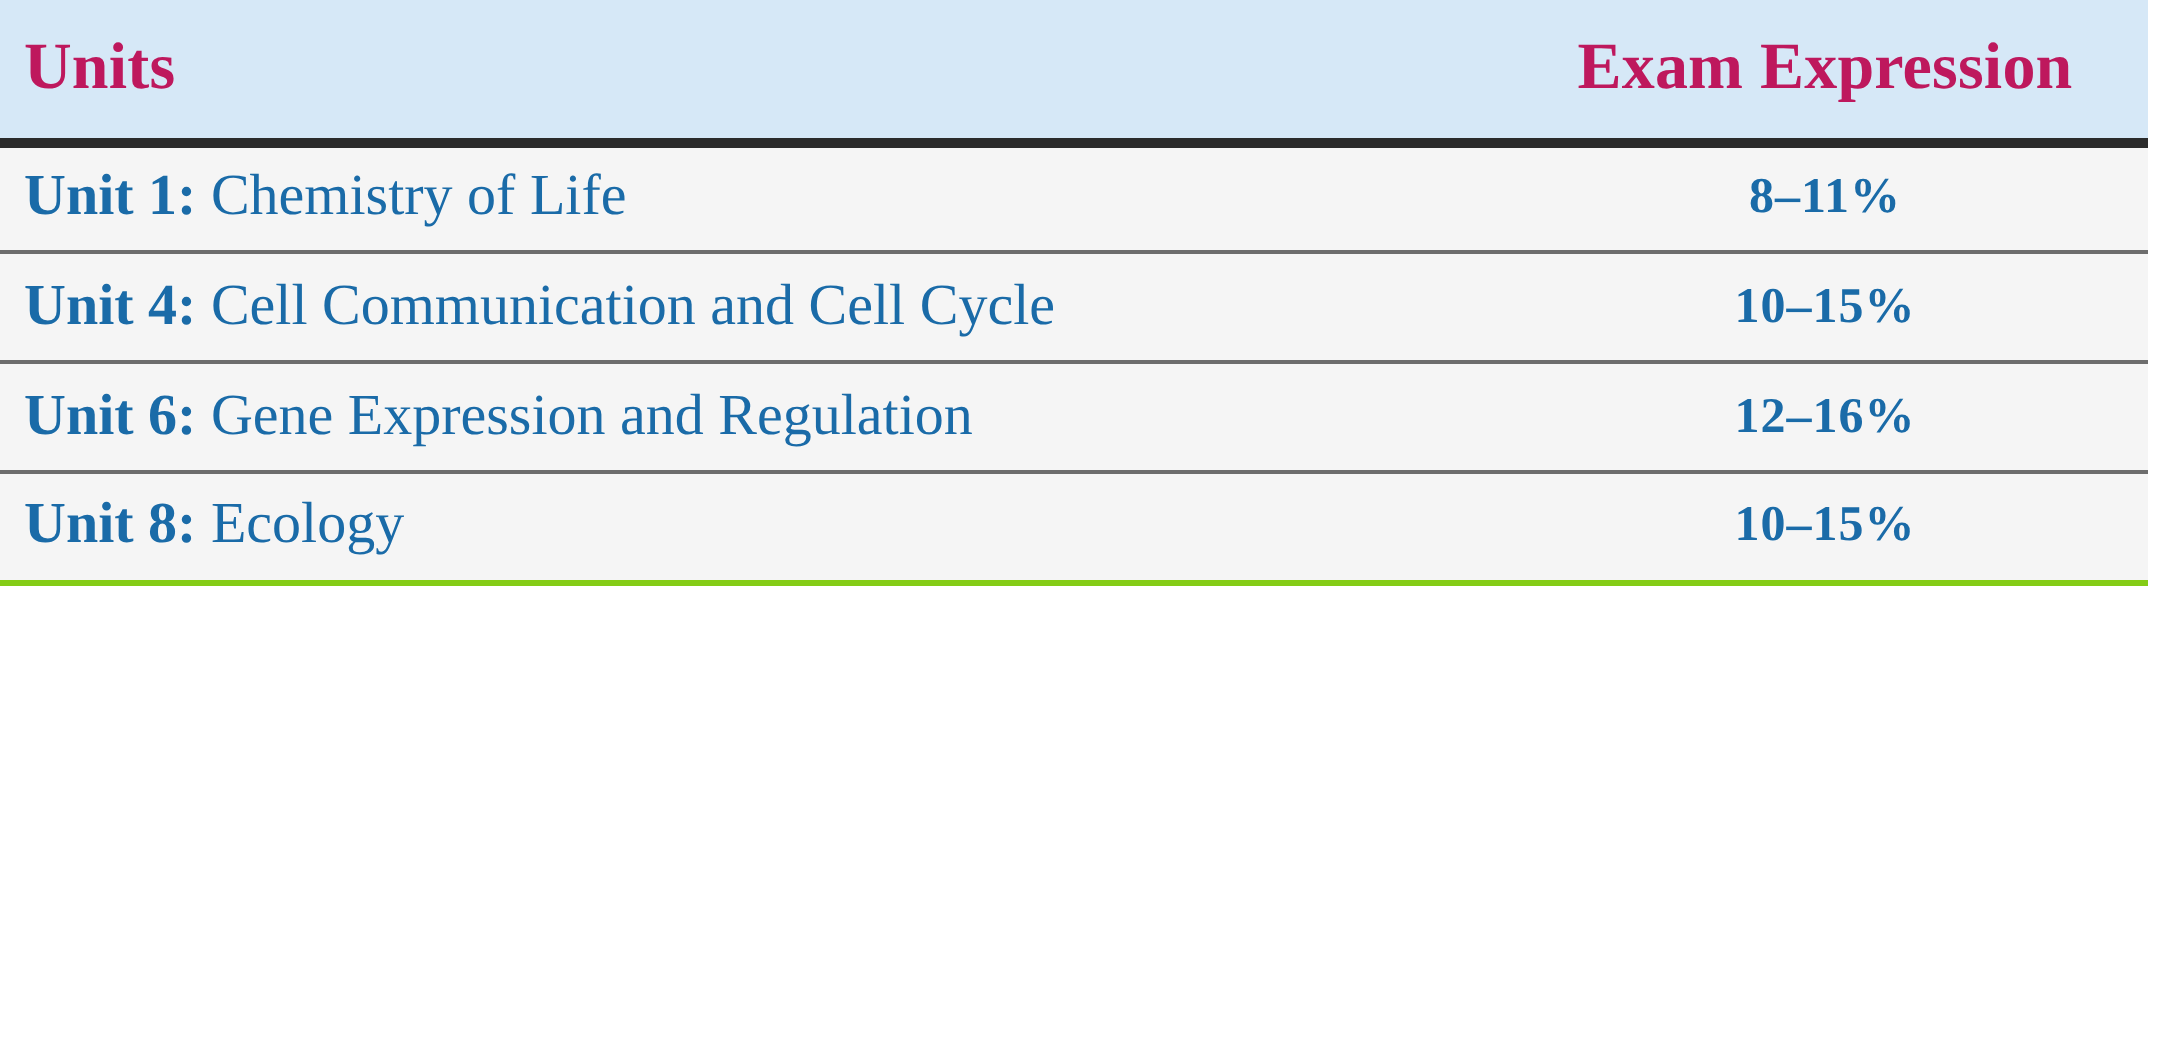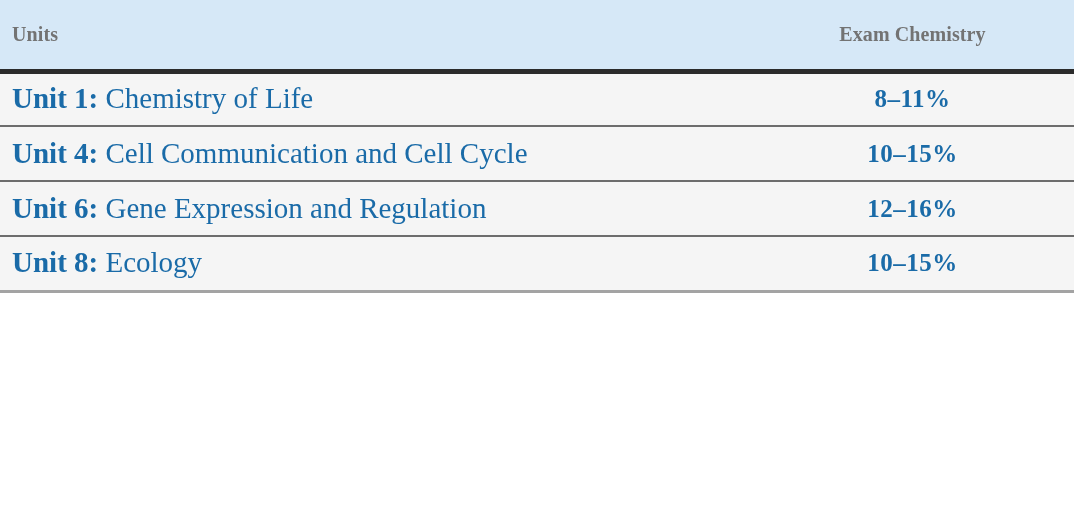--- a/index.html
+++ b/index.html
@@ -28,22 +28,22 @@
     background: #d6e8f7;
     height: 71px;
   }
   .table-head-row > th {
     padding: 0 0;
     margin: 0;
     border: 0;
     border-bottom: 5px solid #2b2b2b;
     font-family: "Liberation Serif", "DejaVu Serif", serif;
     font-weight: bold;
-    font-size: 20px;
-    color: #737373;
+    font-size: 33px;
+    color: #be185d;
     letter-spacing: 0.1px;
     vertical-align: middle;
     box-sizing: border-box;
   }
   .col-units {
     width: 751px;
     text-align: left;
     padding-left: 12px !important;
   }
   .col-weighting {
@@ -59,21 +59,21 @@
   .table-body-row > td {
     padding: 0 12px;
     margin: 0;
     border: 0;
     border-bottom: 2px solid #6d6d6d;
     vertical-align: middle;
     box-sizing: border-box;
     color: #1a6ba8;
   }
   .table-body-row:last-child > td {
-    border-bottom: 3px solid #a3a3a3;
+    border-bottom: 3px solid #84cc16;
   }
 
   .cell-unit {
     font-size: 29px;
     line-height: 1.1;
     text-align: left;
     padding-left: 12px !important;
     white-space: nowrap;
     overflow: hidden;
   }
@@ -92,21 +92,21 @@
     white-space: nowrap;
   }
 </style>
 </head>
 <body>
 
 <table class="exam-weighting-table">
   <thead>
     <tr class="table-head-row">
       <th class="col-units">Units</th>
-      <th class="col-weighting">Exam Chemistry</th>
+      <th class="col-weighting">Exam Expression</th>
     </tr>
   </thead>
   <tbody>
     <tr class="table-body-row">
       <td class="cell-unit"><span class="unit-number">Unit 1:</span> <span class="unit-title">Chemistry of Life</span></td>
       <td class="cell-weight">8–11%</td>
     </tr>
     <tr class="table-body-row">
       <td class="cell-unit"><span class="unit-number">Unit 4:</span> <span class="unit-title">Cell Communication and Cell Cycle</span></td>
       <td class="cell-weight">10–15%</td>

